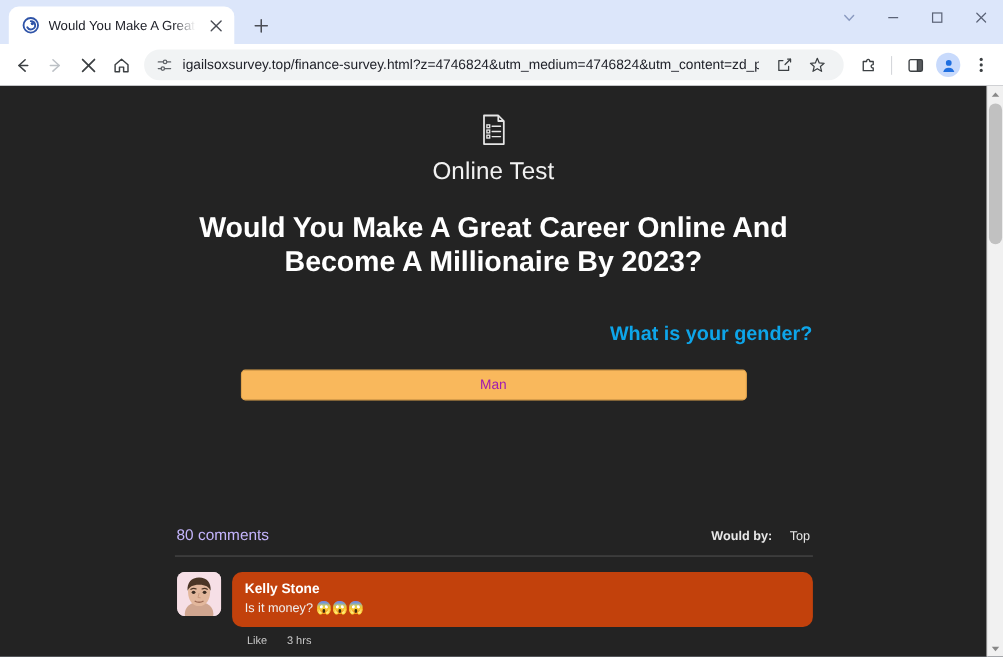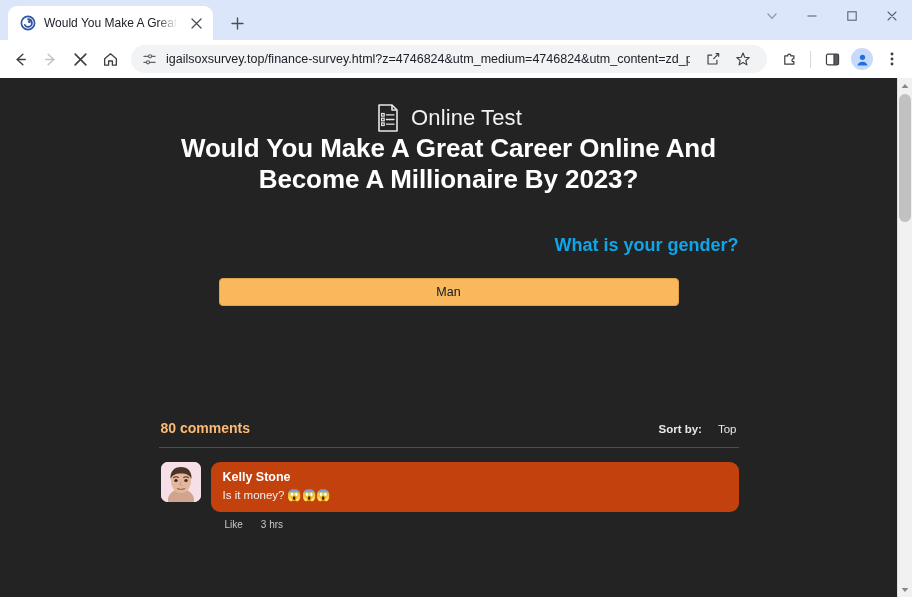--- a/index.html
+++ b/index.html
@@ -119,20 +119,22 @@
   }
   .content {
     width: 580px;
     margin: 0 auto;
     padding-top: 25px;
   }
 
   .brand {
     display: flex; align-items: center; justify-content: center;
     gap: 10px;
+    margin-bottom: 22px;
+    flex-direction: column;
   }
   .brand-name {
     font-size: 22px;
     color: #f2f2f2;
     letter-spacing: 0.1px;
   }
 
   .headline {
     font-size: 26px;
     font-weight: bold;
@@ -163,39 +165,39 @@
     gap: 14px;
     margin-top: 22px;
     padding: 0 60px;
   }
   .answer-btn {
     flex: 1;
     height: 28px;
     background: #f9b85c;
     border: 1px solid #e0a34c;
     border-radius: 4px;
-    color: #0f172a;
+    color: #a21caf;
     font-size: 12.5px;
     display: flex;
     align-items: center;
     justify-content: center;
     cursor: pointer;
   }
 
   .comments-section { margin-top: 114px; }
   .comments-head {
     display: flex;
     align-items: baseline;
     justify-content: space-between;
     padding: 0 2px;
   }
   .comments-count {
     font-size: 14px;
-    font-weight: bold;
-    color: #fdba74;
+    font-weight: normal;
+    color: #c4b5fd;
   }
   .sort-wrap { display: flex; gap: 16px; align-items: baseline; }
   .sort-label { font-size: 11.5px; font-weight: bold; color: #e8e8e8; }
   .sort-value { font-size: 11.5px; color: #e8e8e8; }
 
   .divider {
     height: 1px;
     background: #4f4f4f;
     margin-top: 11px;
   }
@@ -409,21 +411,21 @@
         <h2 class="question">What is your gender?</h2>
 
         <div class="answers">
           <button class="answer-btn">Man</button>
         </div>
 
         <div class="comments-section">
           <div class="comments-head">
             <span class="comments-count">80 comments</span>
             <span class="sort-wrap">
-              <span class="sort-label">Sort by:</span>
+              <span class="sort-label">Would by:</span>
               <span class="sort-value">Top</span>
             </span>
           </div>
           <div class="divider"></div>
 
           <div class="comment">
             <div class="c-avatar">
               <svg width="40" height="40" viewBox="0 0 40 40">
                 <rect width="40" height="40" fill="#f6dfe6"></rect>
                 <ellipse cx="20" cy="38" rx="13" ry="11" fill="#cfa58f"></ellipse>

